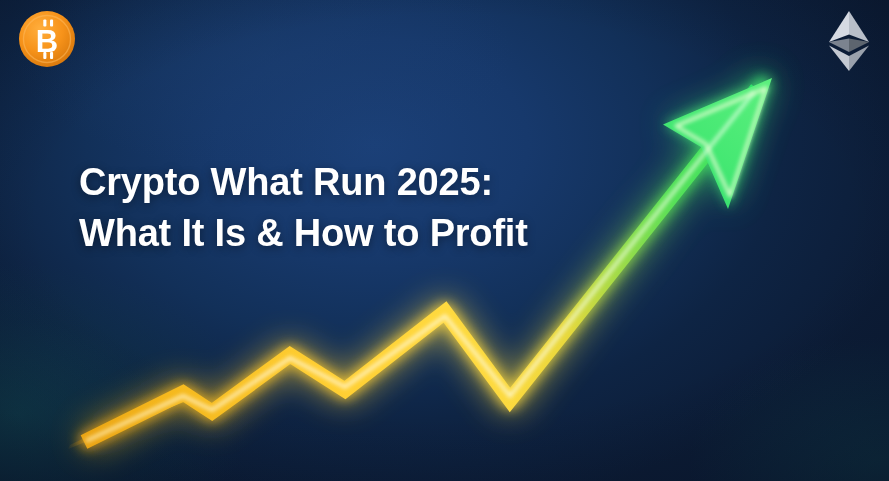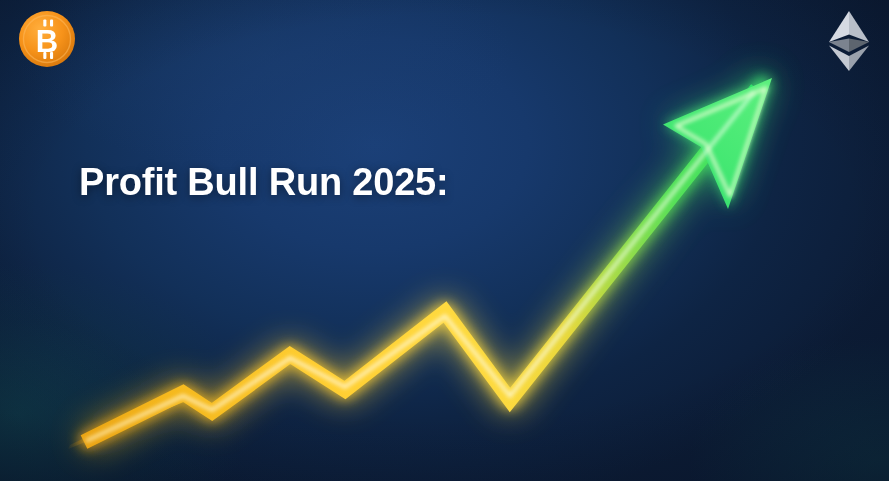--- a/index.html
+++ b/index.html
@@ -159,16 +159,17 @@
       <polygon points="31,4 31,27.5 51,35" fill="#b9bfc9"></polygon>
       <polygon points="31,4 11,35 31,27.5" fill="#d6dae2"></polygon>
       <polygon points="31,31.5 11,35 31,45" fill="#7b838f"></polygon>
       <polygon points="31,31.5 51,35 31,45" fill="#5d656f"></polygon>
       <polygon points="31,49 11,38.5 31,64" fill="#c4c9d2"></polygon>
       <polygon points="31,49 51,38.5 31,64" fill="#9aa1ac"></polygon>
     </g>
   </svg>
 
   <div id="headline">
-    <span class="ln">Profit Bull Run 2025:</span>
+    <span class="ln">Crypto What Run 2025:</span>
+    <span class="ln">What It Is &amp; How to Profit</span>
   </div>
 
 </div>
 
 </body></html>

